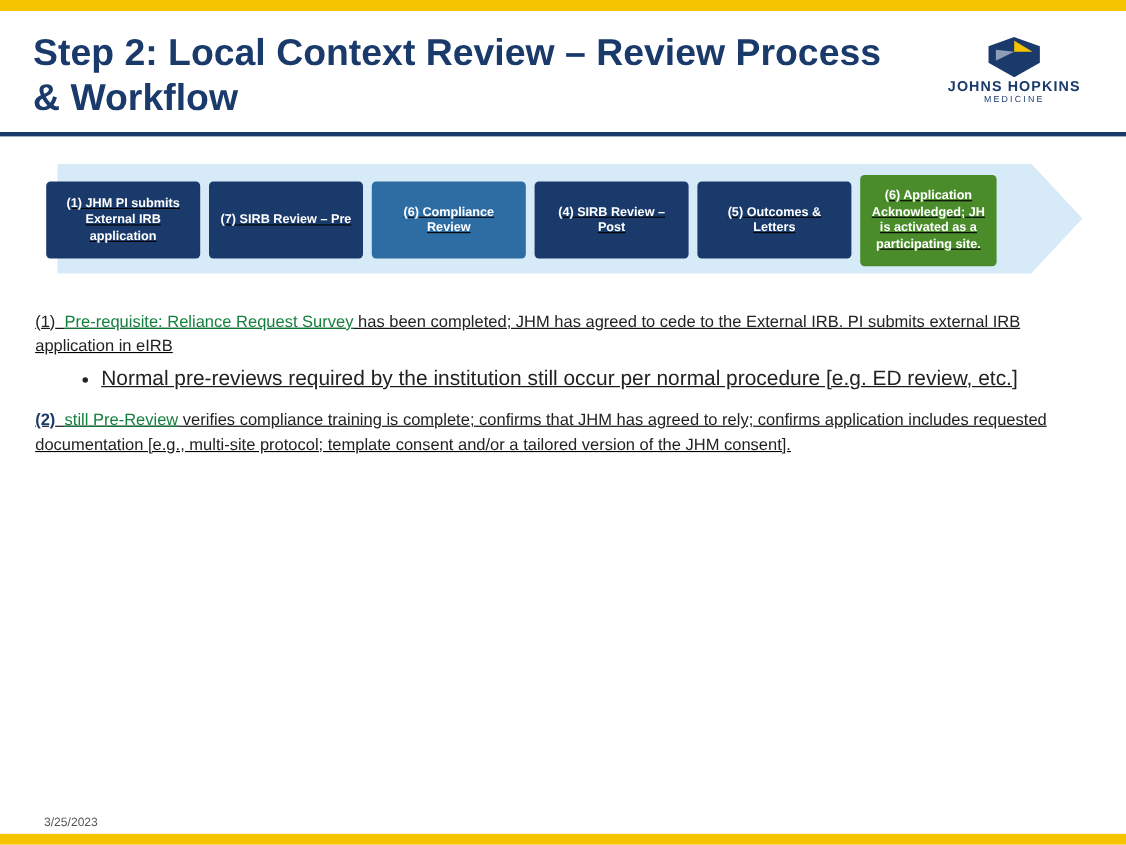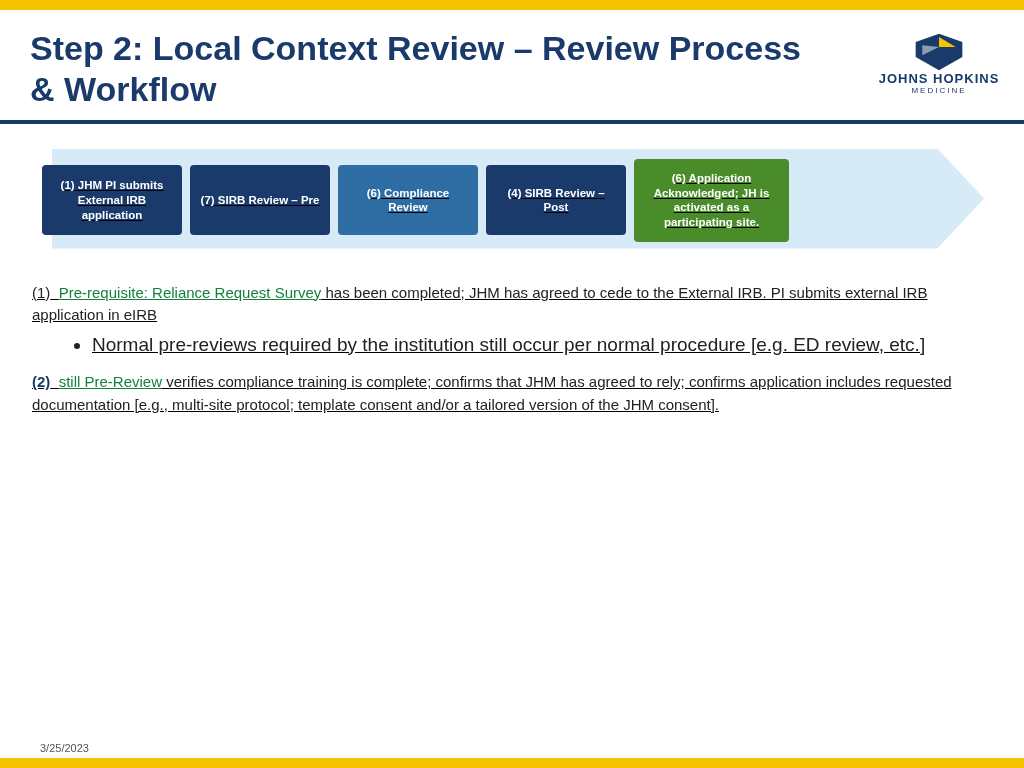--- a/index.html
+++ b/index.html
@@ -15,21 +15,21 @@
     
     .top-bar {
       height: 10px;
       background: #F5C400;
       width: 100%;
     }
 
     
     .header {
       background: #fff;
-      padding: 18px 20px 10px 30px;
+      padding: 18px 37px 10px 30px;
       display: flex;
       align-items: flex-start;
       justify-content: space-between;
       border-bottom: 4px solid #1a3a6b;
       min-height: 110px;
     }
 
     .header-title {
       color: #1a3a6b;
       font-size: 34px;
@@ -116,21 +116,21 @@
       justify-content: center;
       line-height: 1.3;
     }
 
     .step-box.active {
       background: #2e6da4;
     }
 
     .step-box.green {
       background: #4a8c2a;
-      width: 155px;
+      width: 124px;
       justify-content: center;
     }
 
     
     .body-text {
       font-size: 15px;
       color: #222;
       line-height: 1.5;
     }
 
@@ -213,20 +213,23 @@
       </div>
 
       <div class="step-box active">
         <span>(6) Compliance Review</span>
       </div>
 
       <div class="step-box">
         <span>(4) SIRB Review – Post</span>
       </div>
 
+      <div class="step-box">
+        <span>(5) Outcomes &amp; Letters</span>
+      </div>
 
       <div class="step-box green">
         <span>(6) Application Acknowledged; JH is activated as a participating site.</span>
       </div>
 
     </div>
   </div>
 
   <div class="body-section">
     <div class="body-text">

